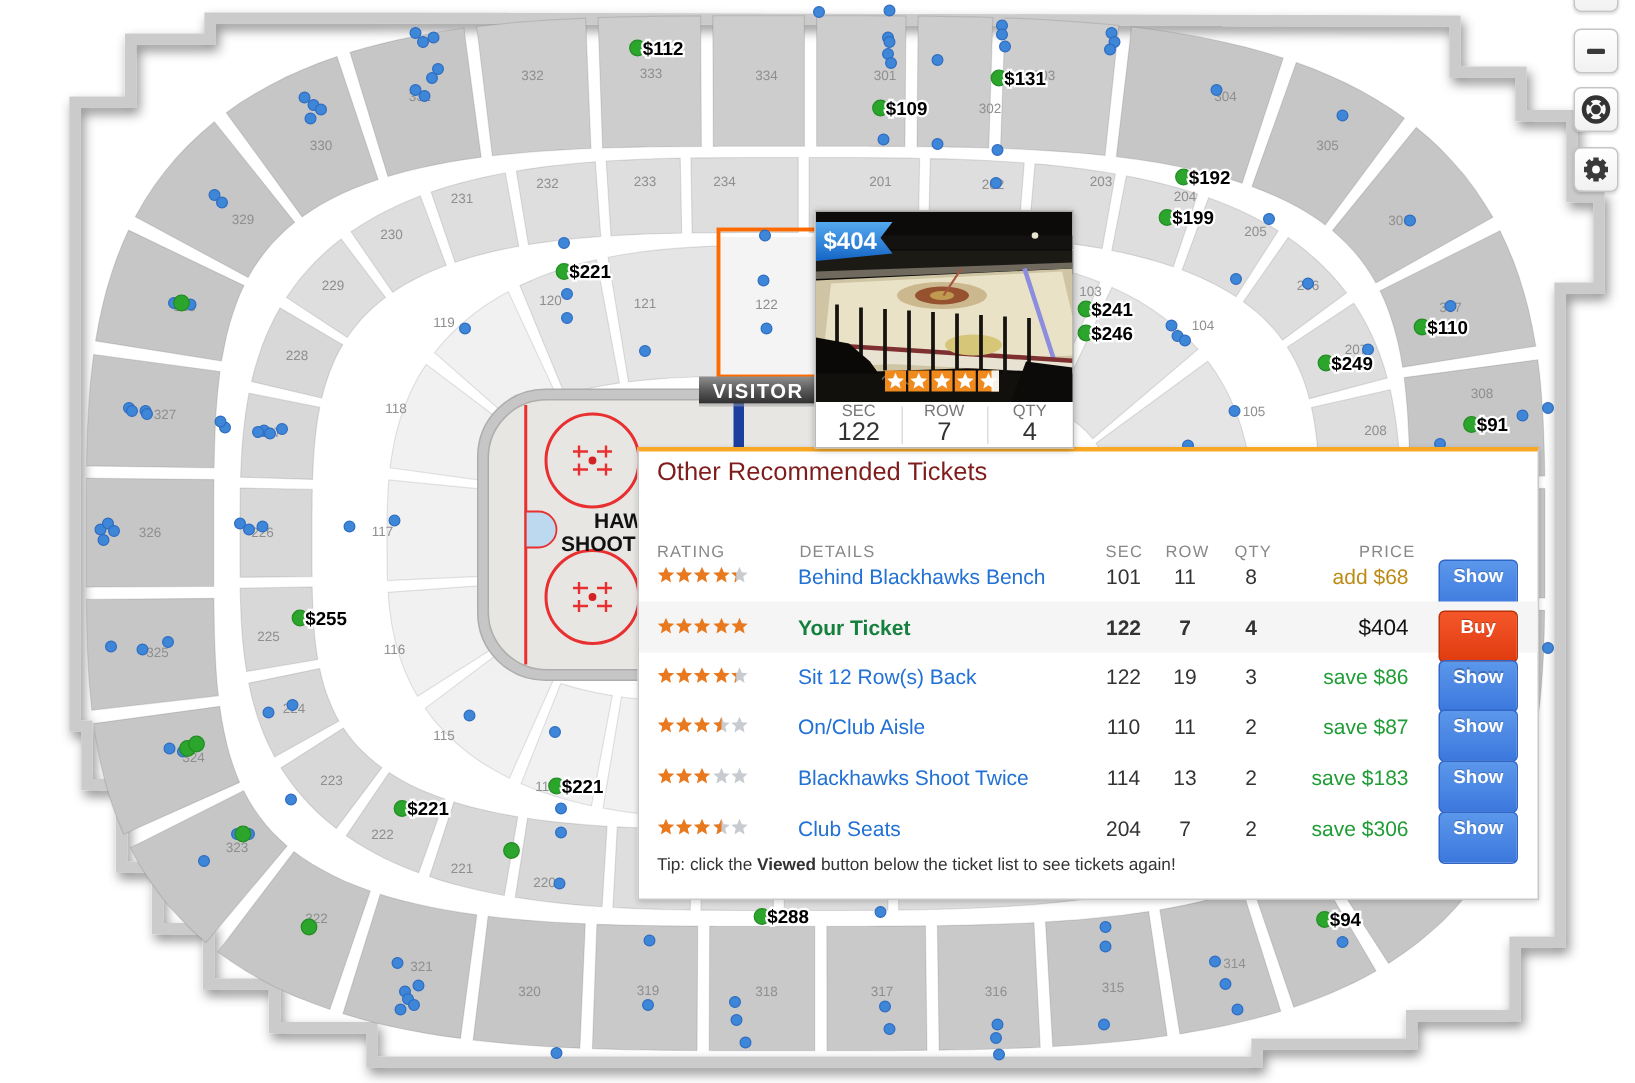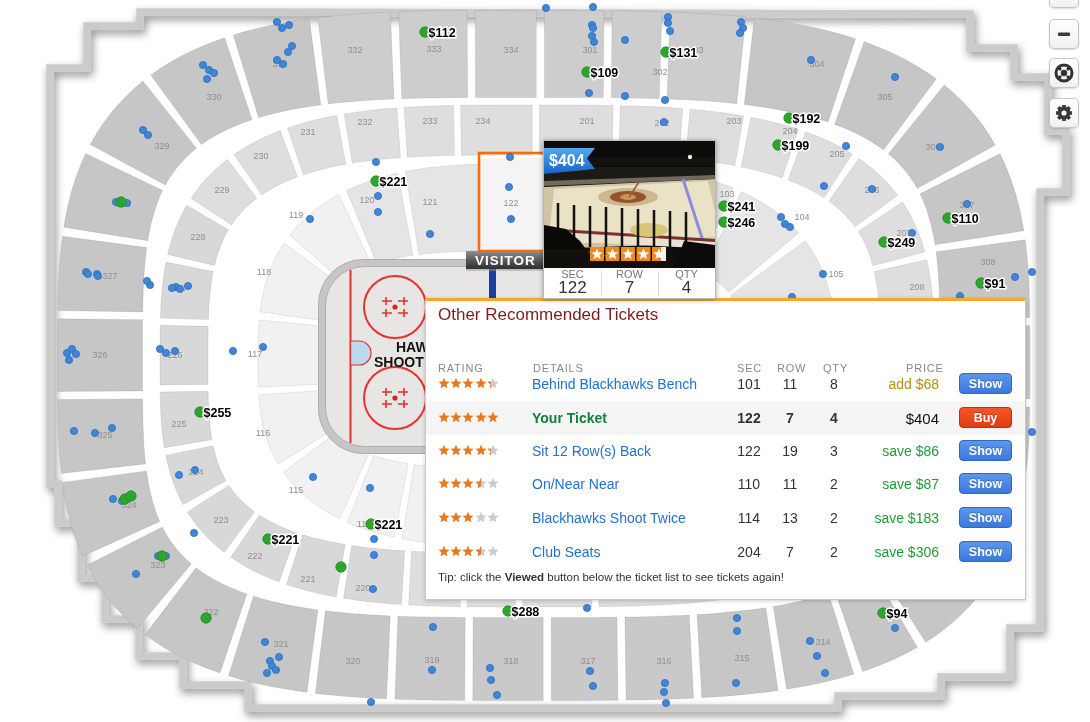--- a/index.html
+++ b/index.html
@@ -13,21 +13,21 @@
            background:#fff; border:1px solid #c9c9c9; border-top:3px solid #f9a825;
            box-shadow:0 1px 4px rgba(0,0,0,.2); }
   #panel h1 { font-size:17px; font-weight:normal; color:#7f1d1d; position:absolute; left:12px; top:4px; }
   .hdr { position:absolute; top:45px; font-size:11px; color:#888; letter-spacing:.8px;margin-top:16px; }
   .row { position:absolute; left:0; width:599px; height:34px; }
   .stars { position:absolute; left:12px; top:10px; }
   .det { position:absolute; left:106px; top:9px; font-size:14px; color:#2271d4; }
   .det.own { color:#15803d; font-weight:bold; }
   .num { position:absolute; top:9px; font-size:14px; color:#333; width:40px; text-align:center; }
   .price { position:absolute; top:9px; right:86px; font-size:14px; font-weight:normal; text-align:right; }
-  .btn { position:absolute; top:6px; left:533px; width:53px; height:21px; border-radius:4px;
+  .btn { position:absolute; top:6px; left:533px; width:53px; height:35px; border-radius:4px;
          font-size:12.5px; font-weight:bold; color:#fff; text-align:center; line-height:21px;
          background:linear-gradient(#5b97ea,#3c78dd); border:1px solid #2f66c8;
          text-shadow:0 -1px 0 rgba(0,0,0,.25); }
   .btn.buy { background:linear-gradient(#f4562a,#e03c10); border-color:#b93208; }
   .tip { position:absolute; left:12px; top:270px; font-size:11.5px; color:#333; }
   
   #card { position:absolute; left:543px; top:140px; width:173px; height:159px; background:#fff;
           border:1px solid #b9b9b9; box-shadow:0 1px 5px rgba(0,0,0,.35); }
   #cinfo { position:absolute; left:0; top:127px; width:171px; height:30px; background:#fff; }
   .ci { position:absolute; top:0; width:57px; text-align:center; }
@@ -848,21 +848,21 @@
             <polygon points="6,0.8 7.6,4.5 11.5,4.8 8.5,7.4 9.4,11.3 6,9.2 2.6,11.3 3.5,7.4 0.5,4.8 4.4,4.5" fill="#e8791e"></polygon>
           </svg>
           <svg width="12" height="12" style="position:absolute;left:36.599999999999994px;top:0">
             <polygon points="6,0.8 7.6,4.5 11.5,4.8 8.5,7.4 9.4,11.3 6,9.2 2.6,11.3 3.5,7.4 0.5,4.8 4.4,4.5" fill="#c8cbd0"></polygon>
             <polygon points="6,0.8 7.6,4.5 11.5,4.8 8.5,7.4 9.4,11.3 6,9.2 2.6,11.3 3.5,7.4 0.5,4.8 4.4,4.5" fill="#e8791e" clip-path="inset(0 50% 0 0)"></polygon>
           </svg>
           <svg width="12" height="12" style="position:absolute;left:48.8px;top:0">
             <polygon points="6,0.8 7.6,4.5 11.5,4.8 8.5,7.4 9.4,11.3 6,9.2 2.6,11.3 3.5,7.4 0.5,4.8 4.4,4.5" fill="#c8cbd0"></polygon>
           </svg>
         </span>
-        <span class="det">On/Near Near</span>
+        <span class="det">On/Club Aisle</span>
         <span class="num" style="left:303px;">110</span>
         <span class="num" style="left:344px;">11</span>
         <span class="num" style="left:388px;">2</span>
         <span class="price" style="color:#1f9c35;font-size:14px">save $87</span>
         <div class="btn">Show</div>
       </div>
       <div class="row" style="top:200px;">
         <span class="stars" style="width:64px;height:12px;display:block">
           <svg width="12" height="12" style="position:absolute;left:0.0px;top:0">
             <polygon points="6,0.8 7.6,4.5 11.5,4.8 8.5,7.4 9.4,11.3 6,9.2 2.6,11.3 3.5,7.4 0.5,4.8 4.4,4.5" fill="#e8791e"></polygon>

